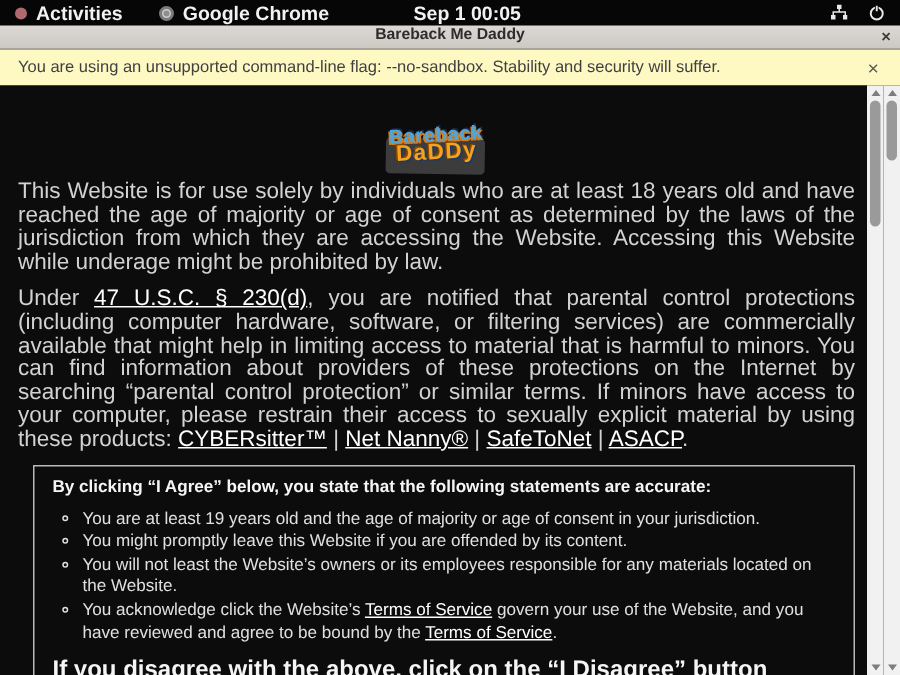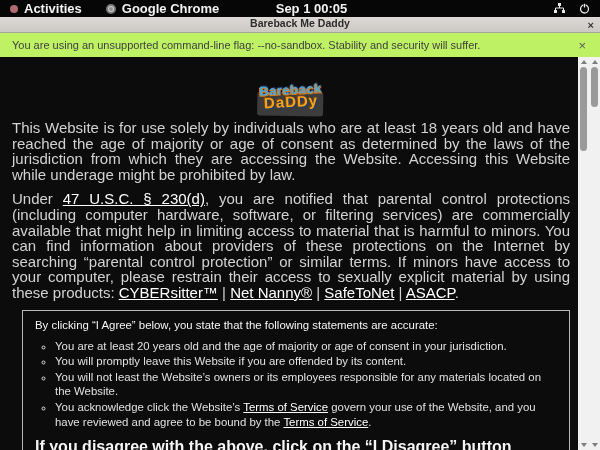--- a/index.html
+++ b/index.html
@@ -18,21 +18,21 @@
   .topbar-right svg { display:block; }
 
   
   .titlebar { position:absolute; top:17px; left:0; width:600px; height:16px;
               background:linear-gradient(#dcd8d3,#ccc8c2); border-bottom:1px solid #a8a39d;
               display:flex; align-items:flex-start; justify-content:center;
               font-size:10.5px; font-weight:bold; color:#2d2d2d; }
   .titlebar-close { position:absolute; right:6px; top:1px; font-size:11px; color:#3a3a3a; cursor:default; line-height:14px; }
 
   
-  .warnbar { position:absolute; top:33px; left:0; width:600px; height:24px; background:#bef264;
+  .warnbar { position:absolute; top:33px; left:0; width:600px; height:24px; background:#fef9c3;
              display:flex; align-items:center; font-size:11px; color:#3f3f3f; padding:0 12px; }
   .warnbar-close { margin-left:auto; font-size:13px; color:#5a5a5a; padding-right:2px; }
 
   
   .content { position:absolute; top:57px; left:0; width:578px; height:393px; background:#0c0c0c;
              color:#cfcfcf; padding:0 8px 0 12px; overflow:hidden; }
 
   .logo { width:100px; height:36px; margin:25px auto 2px; position:relative; text-align:center;
           transform:rotate(-3deg); }
   .logo-card { position:absolute; left:16px; top:10px; width:66px; height:24px; background:#3c3c3c;
@@ -42,21 +42,21 @@
   .logo-l2 { position:relative; font-size:15px; font-weight:bold; color:#f6a21d; margin-top:-4px; letter-spacing:1px;
              text-shadow:1px 1px 0 #1c3a63, -1px -1px 0 #8a4a00; }
 
   .gate-heading { text-align:center; color:#ffffff; font-size:13.5px; font-weight:600;
                   letter-spacing:.4px; margin:4px 0 10px; }
 
   .gate-p { font-size:15px; line-height:15.6px; text-align:justify; color:#d2d2d2; margin-bottom:9px; }
   .gate-p a, .tos-link { color:#ffffff; }
 
   .gate-box { border:1px solid #b9b9b9; margin:9px 0 0 10px; padding:8px 12px 16px; color:#e0e0e0; }
-  .gate-box-intro { font-size:11.4px; font-weight:normal; color:#f5f5f5; margin-bottom:8px; }
+  .gate-box-intro { font-size:11.4px; font-weight:bold; color:#f5f5f5; margin-bottom:8px; }
   .gate-box ul { list-style:circle; margin:0 0 8px 20px; }
   .gate-box li { font-size:11.4px; line-height:14.6px; margin-bottom:1px; }
   .gate-box-warn { font-size:16px; font-weight:bold; color:#f5f5f5; margin:9px 0 10px; }
 
   
   .sb { position:absolute; top:57px; bottom:0; width:11px; background:#f1f1f1; }
   .sb-inner { right:11px; }
   .sb-outer { right:0; }
   .sb-up { position:absolute; top:3px; left:2.5px; width:0; height:0;
            border-left:3px solid transparent; border-right:3px solid transparent; border-bottom:4px solid #7d7d7d; }
@@ -115,22 +115,22 @@
   </div>
 
 
   <p class="gate-p">This Website is for use solely by individuals who are at least 18 years old and have reached the age of majority or age of consent as determined by the laws of the jurisdiction from which they are accessing the Website. Accessing this Website while underage might be prohibited by law.</p>
 
   <p class="gate-p"><span>Under </span><a href="#">47 U.S.C. § 230(d)</a><span>, you are notified that parental control protections (including computer hardware, software, or filtering services) are commercially available that might help in limiting access to material that is harmful to minors. You can find information about providers of these protections on the Internet by searching “parental control protection” or similar terms. If minors have access to your computer, please restrain their access to sexually explicit material by using these products: </span><a href="#">CYBERsitter™</a><span> | </span><a href="#">Net Nanny®</a><span> | </span><a href="#">SafeToNet</a><span> | </span><a href="#">ASACP</a><span>.</span></p>
 
   <div class="gate-box">
     <div class="gate-box-intro">By clicking “I Agree” below, you state that the following statements are accurate:</div>
     <ul>
-      <li>You are at least 20 years old and the age of majority or age of consent in your jurisdiction.</li>
-      <li>You will promptly leave this Website if you are offended by its content.</li>
+      <li>You are at least 19 years old and the age of majority or age of consent in your jurisdiction.</li>
+      <li>You might promptly leave this Website if you are offended by its content.</li>
       <li>You will not least the Website’s owners or its employees responsible for any materials located on the Website.</li>
       <li><span>You acknowledge click the Website’s </span><a class="tos-link" href="#">Terms of Service</a><span> govern your use of the Website, and you have reviewed and agree to be bound by the </span><a class="tos-link" href="#">Terms of Service</a><span>.</span></li>
     </ul>
     <div class="gate-box-warn">If you disagree with the above, click on the “I Disagree” button below to leave the Website.</div>
 
   </div>
 
 </div>
 
 <div class="sb sb-inner">

